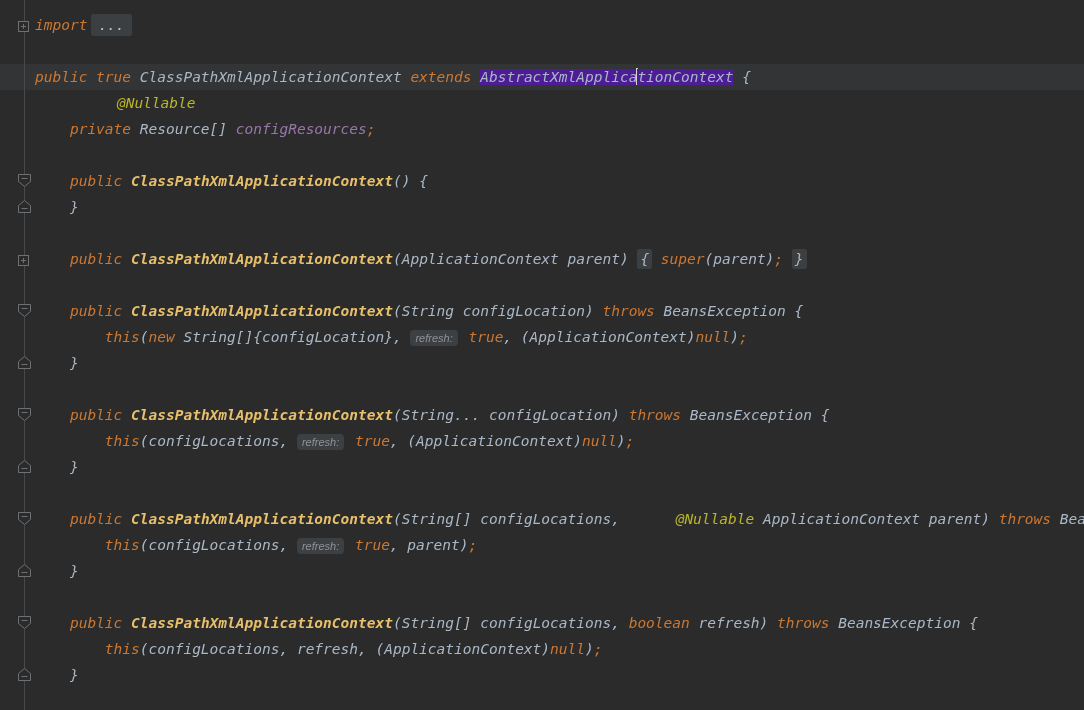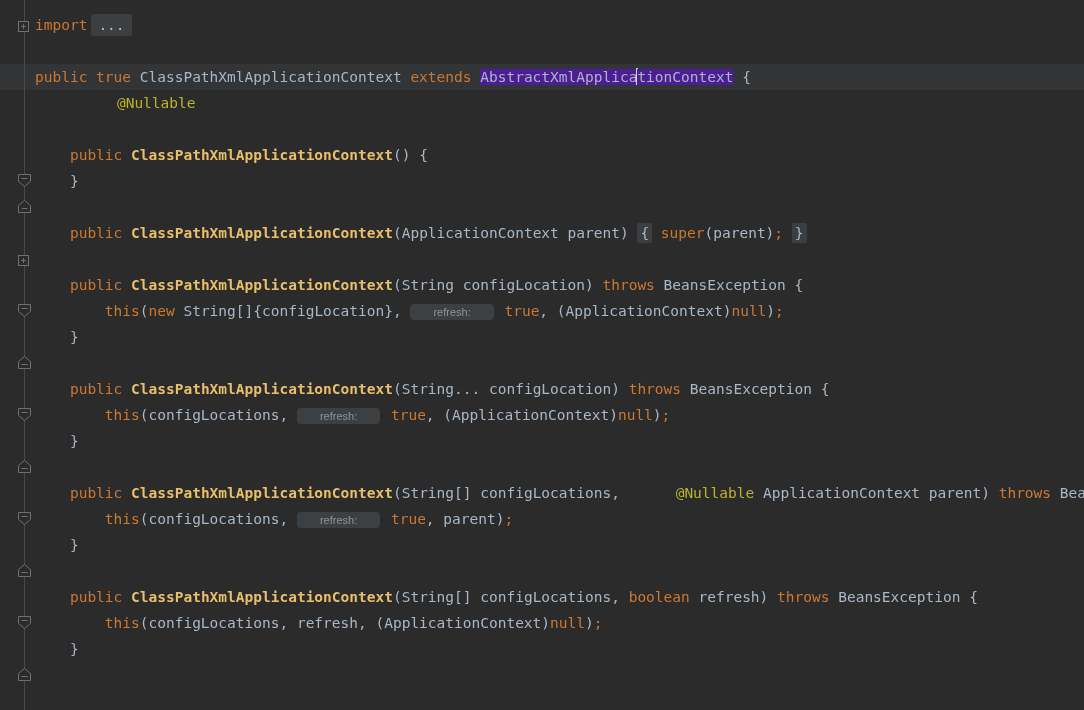--- a/index.html
+++ b/index.html
@@ -3,20 +3,21 @@
 <meta charset="utf-8">
 <style>
   html,body{margin:0;padding:0;background:#2B2B2B;}
   #app{
     position:relative;
     width:1084px;height:710px;
     background:#2B2B2B;
     overflow:hidden;
     font-family:"DejaVu Sans Mono","Liberation Mono",monospace;
     font-size:14.5px;
+    font-style:italic;
   }
   
   #caret-line-highlight{
     position:absolute;left:0;top:64px;width:1084px;height:26px;
     background:#323436;z-index:1;
   }
   
   #gutter{position:absolute;left:0;top:0;width:31px;height:710px;z-index:2;}
   #gutter-fold-line{position:absolute;left:24px;top:0;width:1px;height:710px;background:#47494B;}
   .gutter-icon{position:absolute;left:18px;z-index:3;}
@@ -36,21 +37,21 @@
   .tok-foldbox{
     background:#3C3F41;color:#BCC0C4;border-radius:2px;
     padding:3px 7px;margin-left:4px;
   }
   .tok-foldbrace{
     background:#3C3F41;border-radius:2px;padding:2px 3px;color:#A9B7C6;
   }
   .tok-inlay{
     font-family:"Liberation Sans","DejaVu Sans",sans-serif;
     font-size:11px;color:#8F9398;background:#3D4043;
-    border-radius:4px;padding:2px 23px;margin-right:2px;
+    border-radius:4px;padding:2px 5px;margin-right:2px;
   }
   .caret{
     display:inline-block;width:2px;height:17px;background:#D4D4D4;
     vertical-align:-3px;margin:0 -1px;
   }
 </style>
 </head>
 <body>
 
 <div id="app">
@@ -106,20 +107,21 @@
       <div class="gutter-icon" style="top: 668px;"><svg width="13" height="13">
           <path d="M0.5,12.5 H12.5 V5.5 L6.5,0.5 L0.5,5.5 Z" fill="#2B2B2B" stroke="#6E7173"></path>
           <line x1="3.5" y1="8.5" x2="9.5" y2="8.5" stroke="#6E7173"></line>
         </svg></div>
     </div>
   <div id="code">
       <div class="line"><span class="tok-kw">import</span><span class="tok-foldbox">...</span></div>
       <div class="line"></div>
       <div class="line"><span class="tok-kw">public true</span><span class="tok-d"> ClassPathXmlApplicationContext </span><span class="tok-kw">extends</span><span class="tok-d"> </span><span class="tok-hl">AbstractXmlApplica</span><span class="caret"></span><span class="tok-hl">tionContext</span><span class="tok-d"> {</span></div>
       <div class="line"><span class="tok-d">    </span><span class="tok-ann">@Nullable</span></div>
+      <div class="line"><span class="tok-d">    </span><span class="tok-kw">private</span><span class="tok-d"> Resource[] </span><span class="tok-field">configResources</span><span class="tok-semi">;</span></div>
       <div class="line"></div>
       <div class="line"><span class="tok-d">    </span><span class="tok-kw">public</span><span class="tok-d"> </span><span class="tok-decl">ClassPathXmlApplicationContext</span><span class="tok-d">() {</span></div>
       <div class="line"><span class="tok-d">    }</span></div>
       <div class="line"></div>
       <div class="line"><span class="tok-d">    </span><span class="tok-kw">public</span><span class="tok-d"> </span><span class="tok-decl">ClassPathXmlApplicationContext</span><span class="tok-d">(ApplicationContext parent) </span><span class="tok-foldbrace">{</span><span class="tok-d"> </span><span class="tok-kw">super</span><span class="tok-d">(parent)</span><span class="tok-semi">;</span><span class="tok-d"> </span><span class="tok-foldbrace">}</span></div>
       <div class="line"></div>
       <div class="line"><span class="tok-d">    </span><span class="tok-kw">public</span><span class="tok-d"> </span><span class="tok-decl">ClassPathXmlApplicationContext</span><span class="tok-d">(String configLocation) </span><span class="tok-kw">throws</span><span class="tok-d"> BeansException {</span></div>
       <div class="line"><span class="tok-d">        </span><span class="tok-kw">this</span><span class="tok-d">(</span><span class="tok-kw">new</span><span class="tok-d"> String[]{configLocation}, </span><span class="tok-inlay">refresh:</span><span class="tok-d"> </span><span class="tok-kw">true</span><span class="tok-d">, (ApplicationContext)</span><span class="tok-kw">null</span><span class="tok-d">)</span><span class="tok-semi">;</span></div>
       <div class="line"><span class="tok-d">    }</span></div>
       <div class="line"></div>

